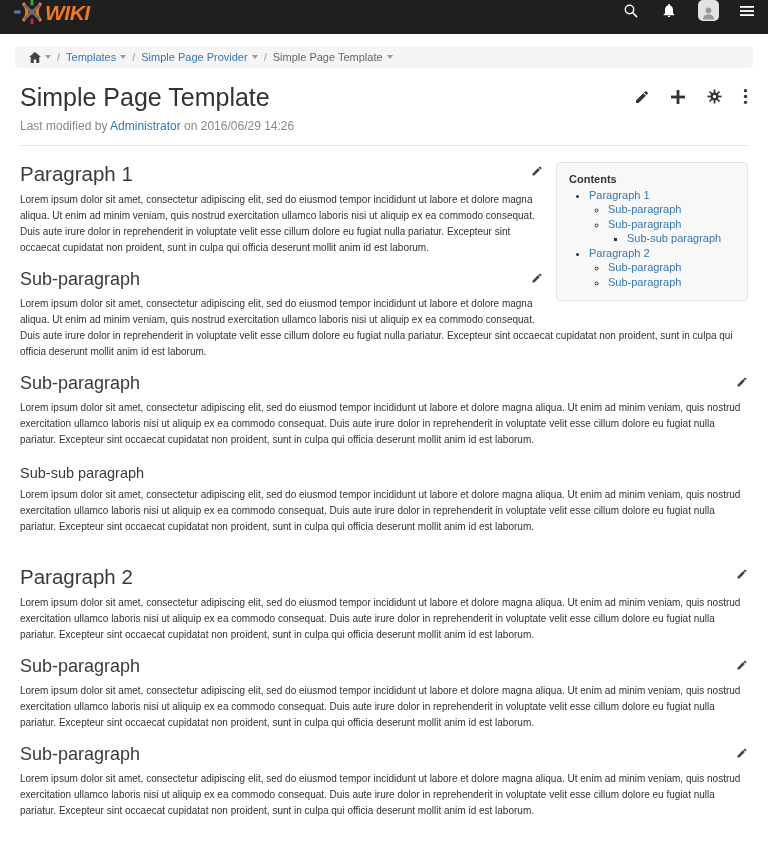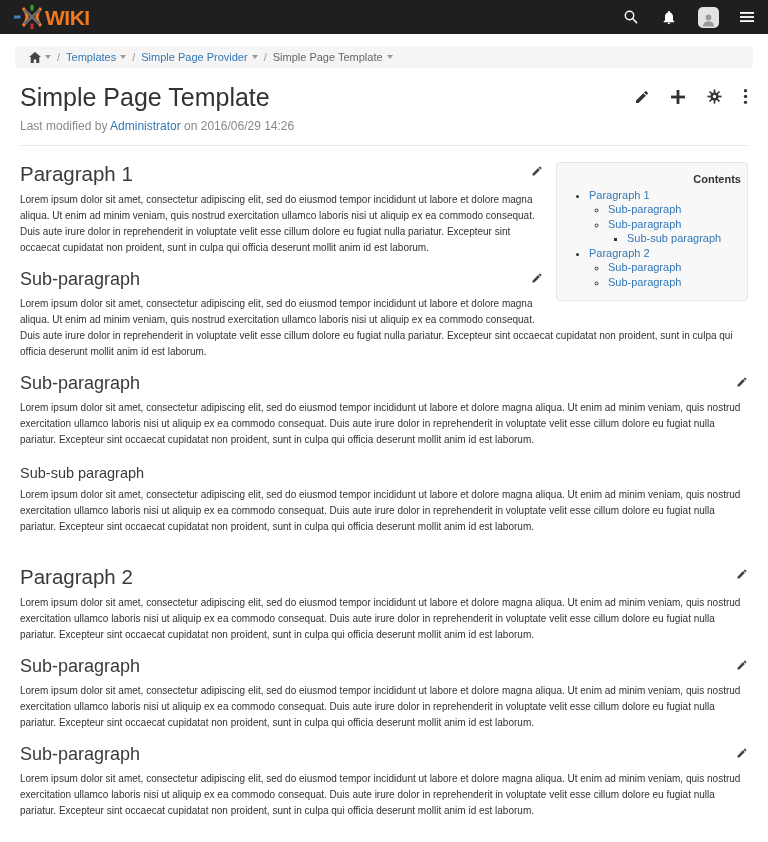--- a/index.html
+++ b/index.html
@@ -11,24 +11,25 @@
     background: #fff;
     font-family: "Liberation Sans", sans-serif;
     color: #333;
   }
 
   
   .topbar {
     height: 34px;
     background: #1f1f1f;
     display: flex;
-    align-items: center;
+    align-items: flex-start;
     justify-content: space-between;
     padding: 0 14px;
     flex: 0 0 auto;
+    font-style: italic;
   }
   .logo { display: flex; align-items: center; gap: 1px; cursor: pointer; text-decoration: none; }
   .logo-word {
     color: #f0781e;
     font-size: 21px;
     font-weight: bold;
     letter-spacing: -0.5px;
     line-height: 1;
   }
   .topbar-icons { display: flex; align-items: center; gap: 21px; }
@@ -81,21 +82,21 @@
   .toc-panel {
     float: right;
     width: 192px;
     background: #f8f8f8;
     border: 1px solid #e6e6e6;
     border-radius: 4px;
     padding: 9px 6px 11px 10px;
     margin: 0 0 14px 13px;
     font-size: 11px;
   }
-  .toc-title { font-weight: bold; font-size: 11px; color: #333; margin: 1px 0 3px 2px; text-align: right; }
+  .toc-title { font-weight: bold; font-size: 11px; color: #333; margin: 1px 0 3px 2px; }
   .toc-panel ul { margin: 0; padding-left: 22px; list-style-type: disc; color: #333; }
   .toc-panel ul ul { list-style-type: circle; padding-left: 19px; }
   .toc-panel ul ul ul { list-style-type: square; padding-left: 19px; }
   .toc-panel li { line-height: 14.5px; }
   .toc-panel a { color: #3377b5; text-decoration: none; cursor: pointer; }
 
   .sec h2, .sec h3, .sec h4 { font-weight: 400; color: #3a3a3a; }
   .h-l1 { font-size: 20.5px; margin: 30px 0 6px 0; }
   .sec:first-of-type .h-l1 { margin-top: 0; }
   .h-l2 { font-size: 18px; margin: 13px 0 6px 0; }

